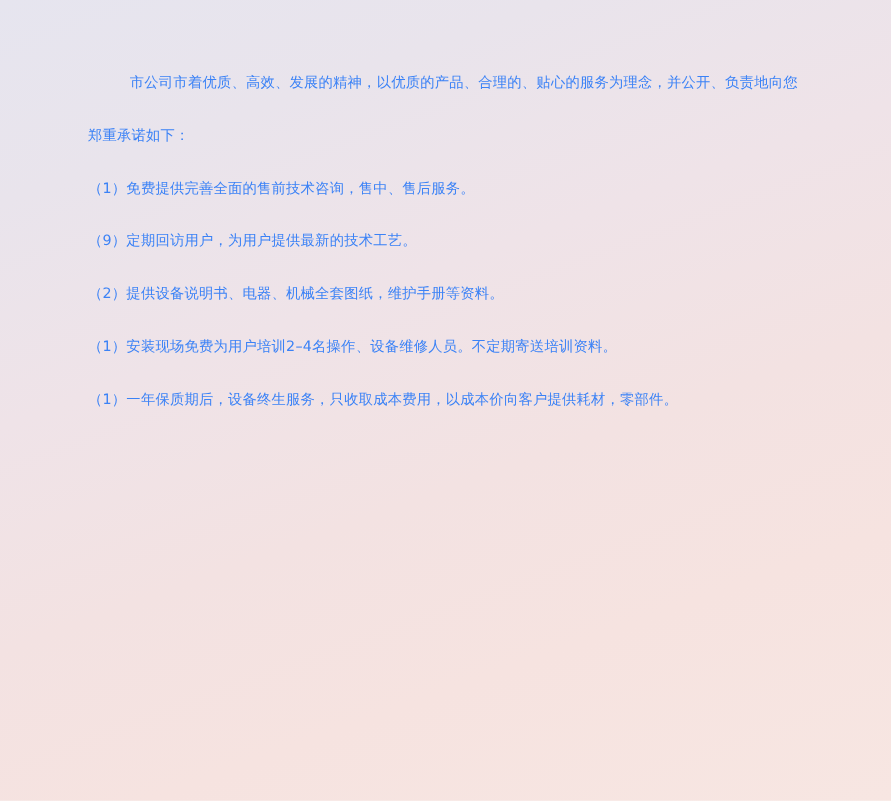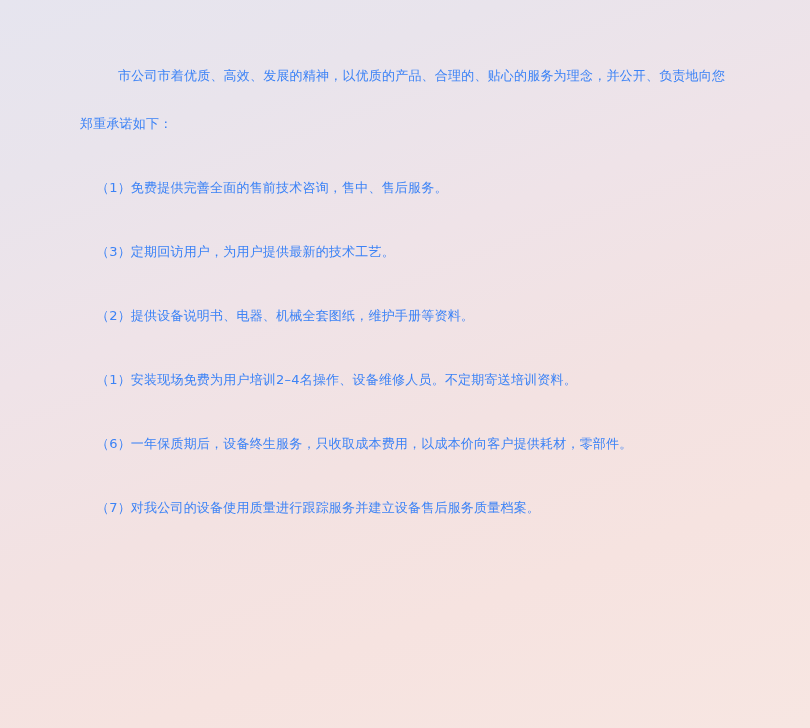--- a/index.html
+++ b/index.html
@@ -27,30 +27,29 @@
     letter-spacing: 0.2px;
   }
   .para {
     margin: 0;
     white-space: normal;
   }
   .para.indent {
     text-indent: 38px;
   }
   .item {
-    margin: 16px;
+    margin: 0;
     text-indent: 0;
   }
 </style>
 </head>
 <body>
 
 <div class="page">
   <div class="doc-body">
     <p class="para indent">市公司市着优质、高效、发展的精神，以优质的产品、合理的、贴心的服务为理念，并公开、负责地向您郑重承诺如下：</p>
     <p class="para item">（1）免费提供完善全面的售前技术咨询，售中、售后服务。</p>
-    <p class="para item">（3）定期回访用户，为用户提供最新的技术工艺。</p>
+    <p class="para item">（9）定期回访用户，为用户提供最新的技术工艺。</p>
     <p class="para item">（2）提供设备说明书、电器、机械全套图纸，维护手册等资料。</p>
     <p class="para item">（1）安装现场免费为用户培训2–4名操作、设备维修人员。不定期寄送培训资料。</p>
-    <p class="para item">（6）一年保质期后，设备终生服务，只收取成本费用，以成本价向客户提供耗材，零部件。</p>
-    <p class="para item">（7）对我公司的设备使用质量进行跟踪服务并建立设备售后服务质量档案。</p>
+    <p class="para item">（1）一年保质期后，设备终生服务，只收取成本费用，以成本价向客户提供耗材，零部件。</p>
   </div>
 </div>
 
 </body></html>

